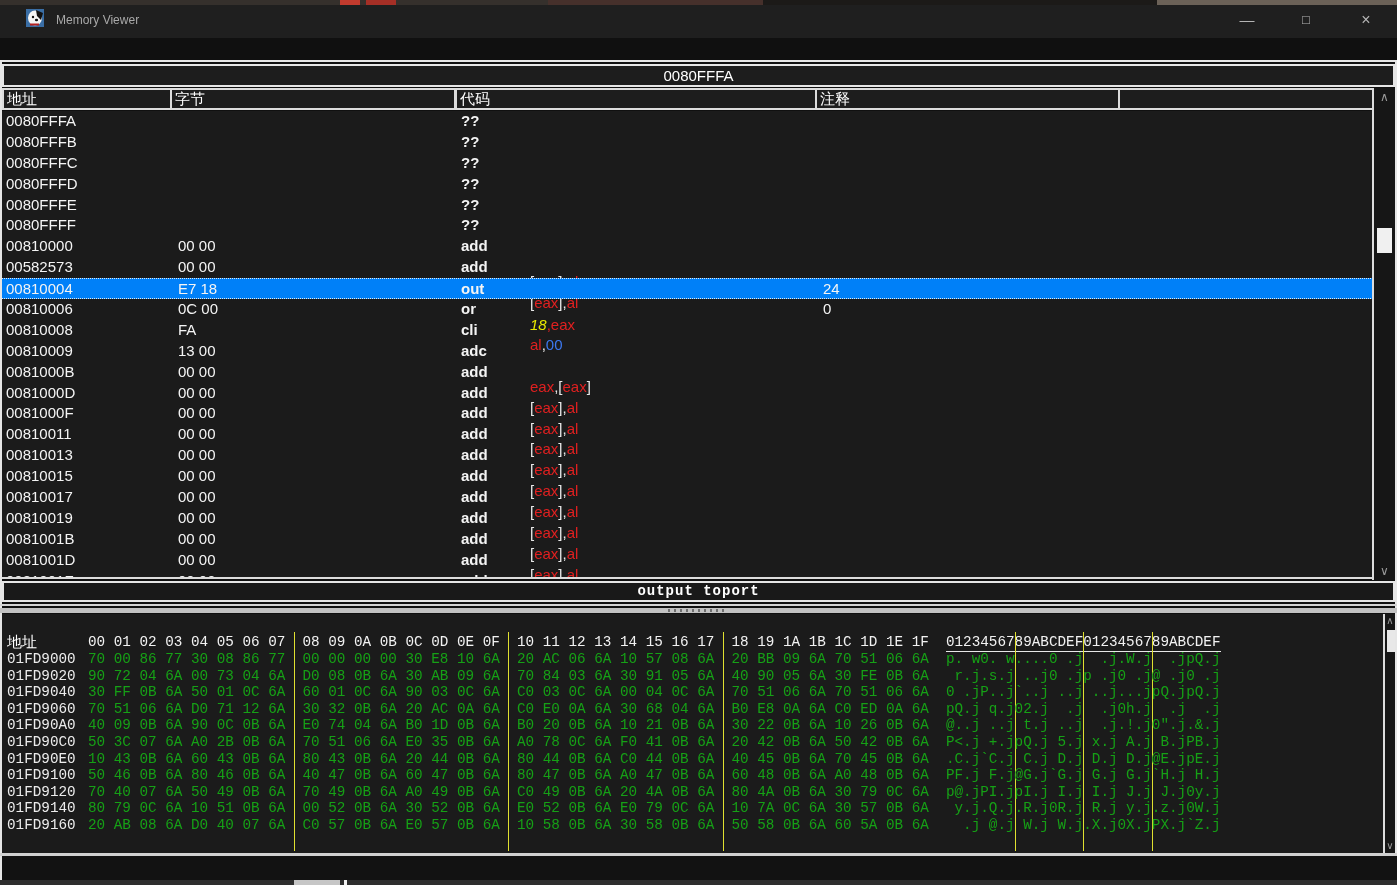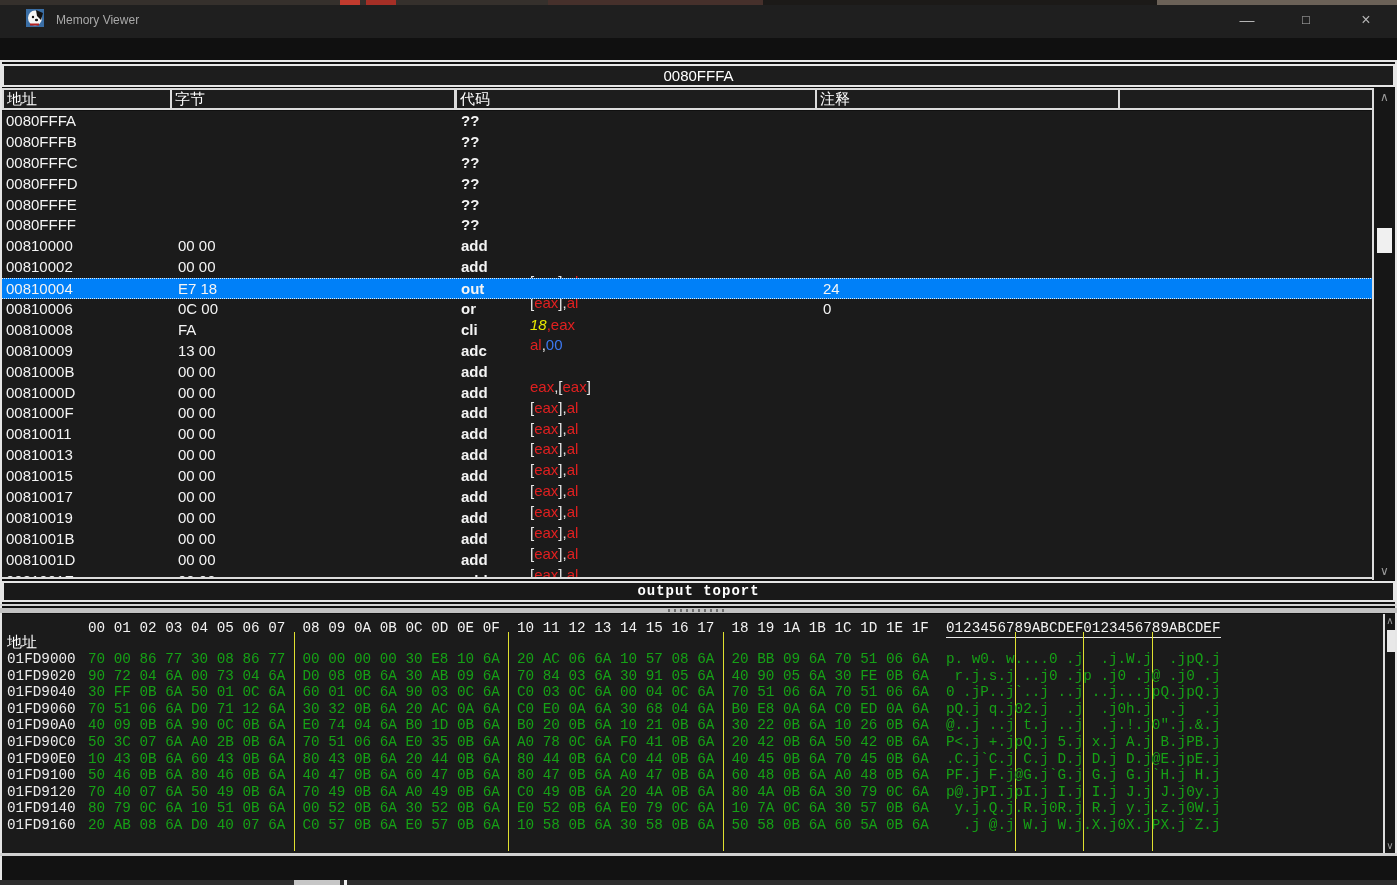--- a/index.html
+++ b/index.html
@@ -72,21 +72,21 @@
   #split1{left:0;top:604px;width:1397px;height:2px;background:#d4d4d4;}
   #split2{left:0;top:608px;width:1397px;height:5px;background:#c2c2c2;}
   #grip{position:absolute;left:668px;top:1px;width:60px;height:3px;
      background:repeating-linear-gradient(90deg,#6f6f6f 0 2px,transparent 2px 6px);}
 
   
   #hexpanel{left:2px;top:614px;width:1381px;height:239px;background:#1b1b1b;
      font-family:"Liberation Mono","DejaVu Sans Mono",monospace;font-size:14.3px;}
   #hxinfo{left:5px;top:2px;color:#f2f2f2;font-size:14.5px;white-space:pre;}
   #hxaddrlabel{left:5px;top:19px;color:#fff;font-family:"Liberation Sans",sans-serif;font-size:15px;}
-  #hxcolhdr{left:86px;top:6px;color:#f2f2f2;white-space:pre;}
+  #hxcolhdr{left:86px;top:20px;color:#f2f2f2;white-space:pre;}
   .ruler{border-bottom:1px solid #e8e8e8;padding-bottom:1px;}
   .yline{position:absolute;top:18px;height:219px;width:1px;background:var(--yline,#e0e030);}
   .yl0{left:calc(86px + 24ch);}
   .yl1{left:calc(86px + 49ch);}
   .yl2{left:calc(86px + 74ch);}
   .yl3{left:calc(86px + 108ch);}
   .yl4{left:calc(86px + 116ch);}
   .yl5{left:calc(86px + 124ch);}
   #hxrows{left:5px;top:37px;right:14px;}
   .hxrow{height:16.6px;line-height:16.6px;white-space:pre;}
@@ -192,21 +192,21 @@
         <span class="dc"></span>
       </div>
       <div class="drow">
         <span class="da">00810000</span>
         <span class="db">00 00</span>
         <span class="dm">add</span>
         <span class="do"><span class="op-w" style="position: static;">[</span><span class="op-r" style="position: static;">eax</span><span class="op-w" style="position: static;">]</span><span class="op-w" style="position: static;">,</span><span class="op-r" style="position: static;">al</span></span>
         <span class="dc"></span>
       </div>
       <div class="drow">
-        <span class="da">00810002</span>
+        <span class="da">00582573</span>
         <span class="db">00 00</span>
         <span class="dm">add</span>
         <span class="do"><span class="op-w" style="position: static;">[</span><span class="op-r" style="position: static;">eax</span><span class="op-w" style="position: static;">]</span><span class="op-w" style="position: static;">,</span><span class="op-r" style="position: static;">al</span></span>
         <span class="dc"></span>
       </div>
       <div class="drow sel">
         <span class="da">00810004</span>
         <span class="db">E7 18</span>
         <span class="dm">out</span>
         <span class="do"><span class="op-y" style="position: static; font-style: italic;">18</span><span class="op-r" style="position: static;">,</span><span class="op-r" style="position: static;">eax</span></span>

